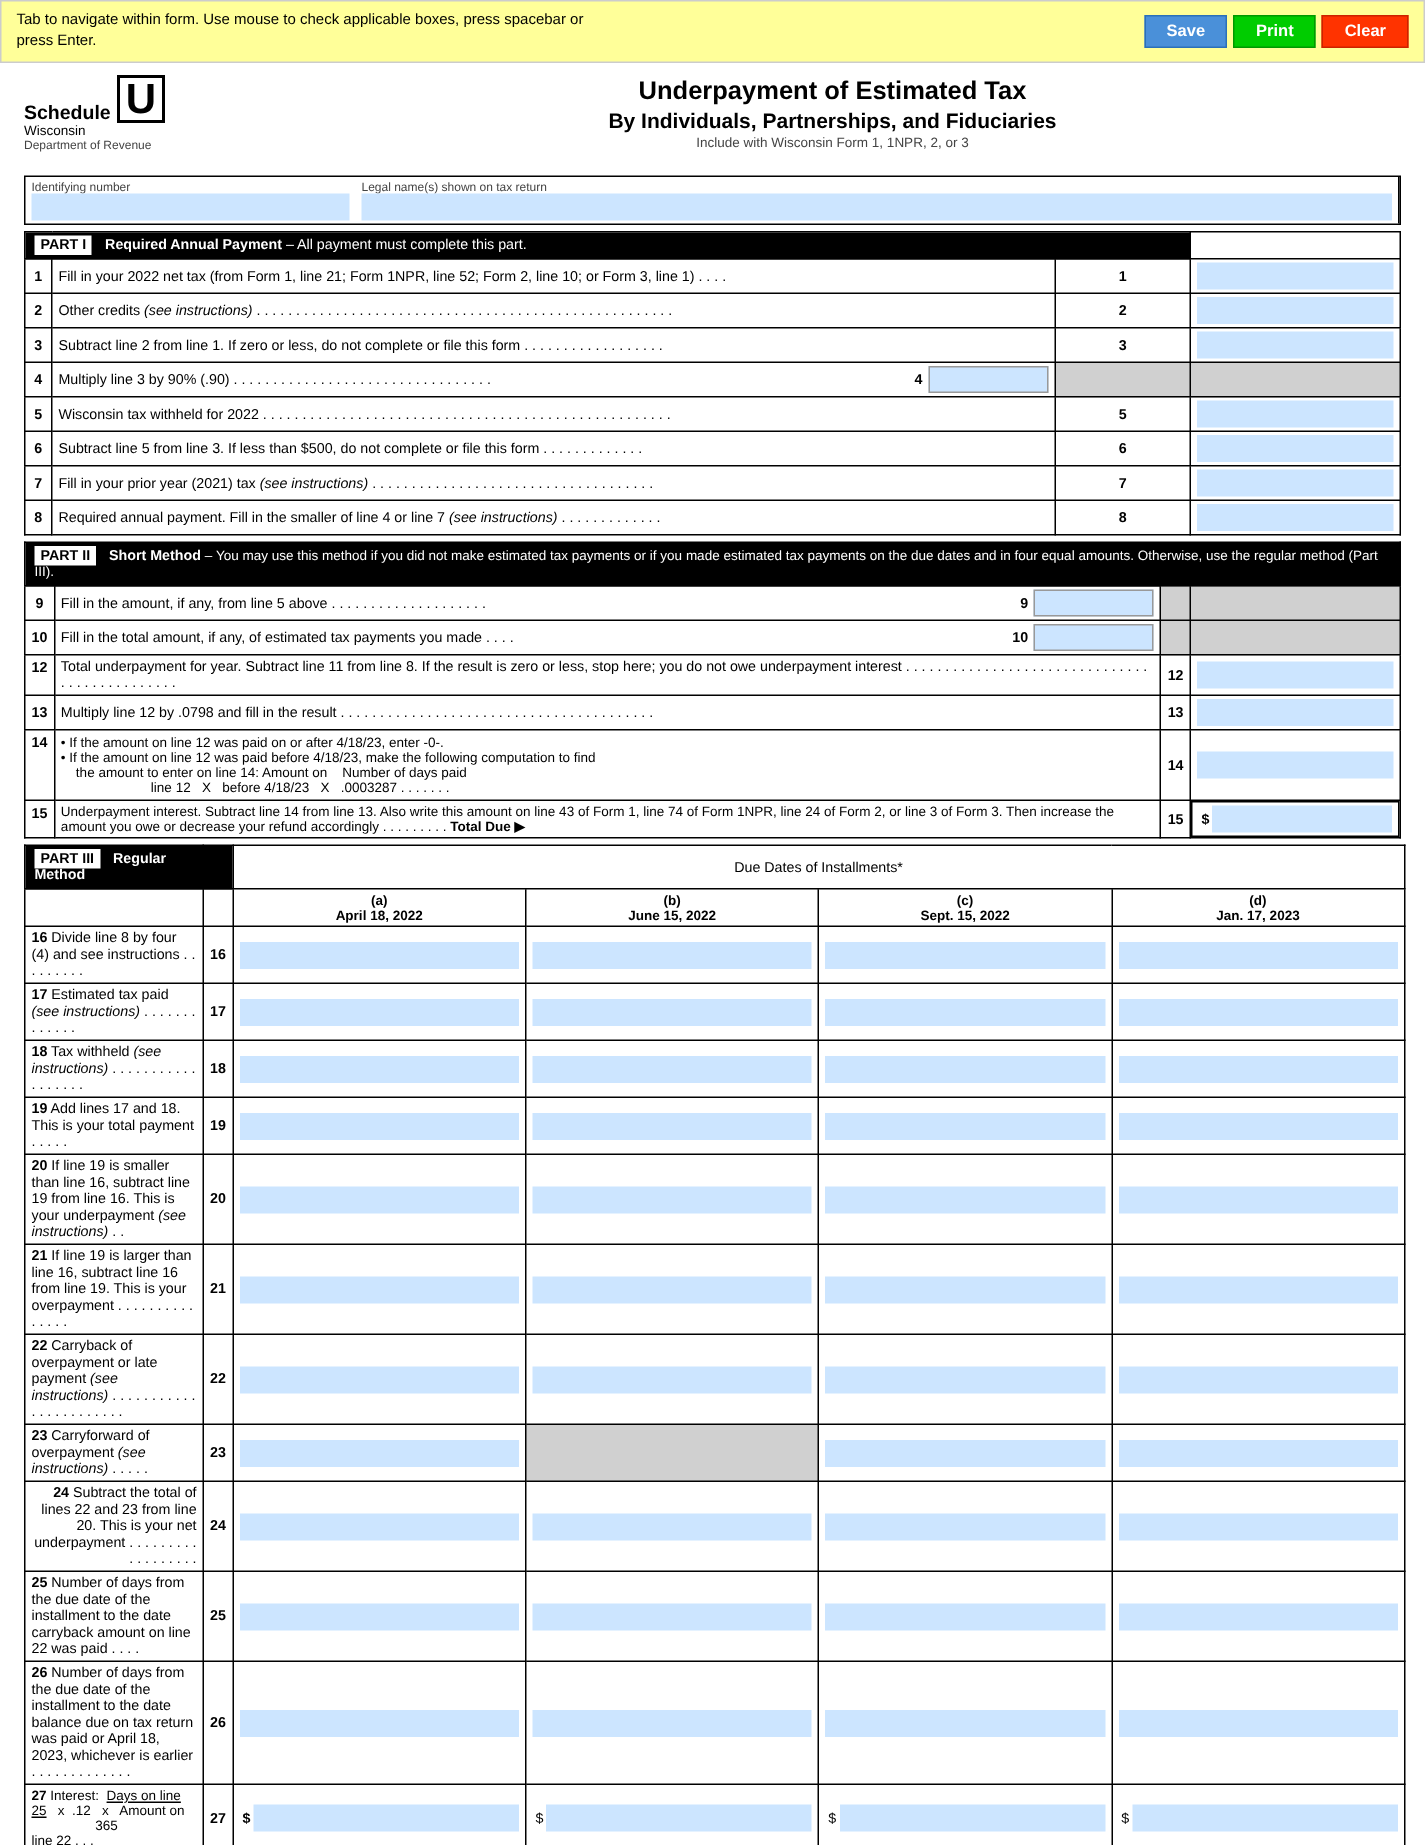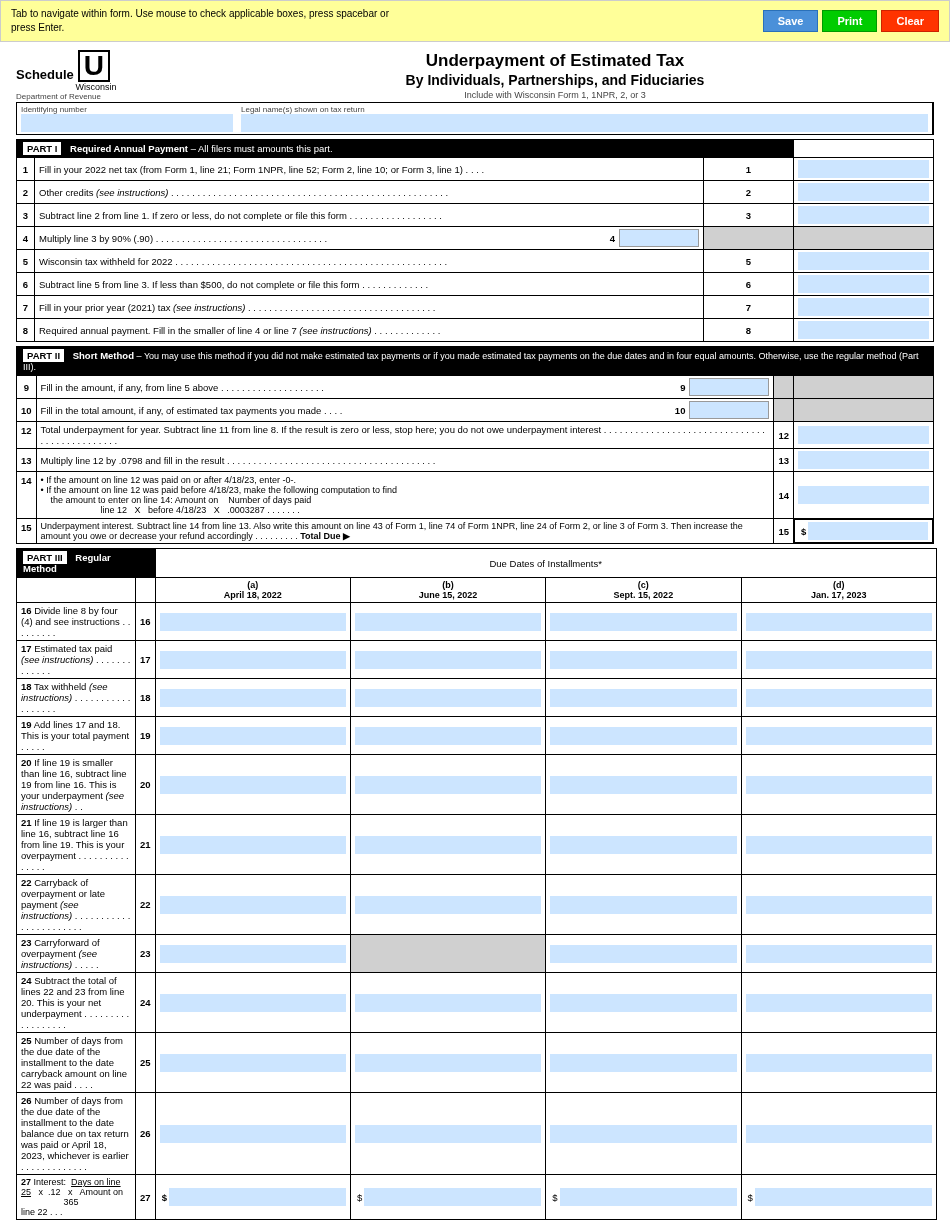--- a/index.html
+++ b/index.html
@@ -15,26 +15,26 @@
       justify-content: space-between;
     }
     .top-bar-text { max-width: 400px; line-height: 1.4; }
     .top-buttons { display: flex; gap: 4px; }
     .btn-save { background: #4a90d9; color: #fff; border: 1px solid #2a70b9; padding: 4px 14px; font-weight: bold; font-size: 11px; cursor: pointer; }
     .btn-print { background: #00cc00; color: #fff; border: 1px solid #009900; padding: 4px 14px; font-weight: bold; font-size: 11px; cursor: pointer; }
     .btn-clear { background: #ff3300; color: #fff; border: 1px solid #cc2200; padding: 4px 14px; font-weight: bold; font-size: 11px; cursor: pointer; }
 
     .form-container { padding: 8px 16px; }
 
-    .header-row { display: flex; align-items: stretch; margin-bottom: 1px; }
+    .header-row { display: flex; align-items: stretch; margin-bottom: 16px; }
     .header-left { display: flex; flex-direction: column; justify-content: center; min-width: 160px; }
     .schedule-block { display: flex; align-items: flex-end; gap: 4px; }
     .schedule-label { font-weight: bold; font-size: 13px; }
     .schedule-u { font-weight: bold; font-size: 28px; line-height: 1; border: 2px solid #000; padding: 0 4px; }
-    .wi-label { font-size: 9px; text-align: center; }
+    .wi-label { font-size: 9px; }
     .dept-label { font-size: 8px; color: #444; }
     .header-center { flex: 1; text-align: center; padding: 0 10px; }
     .form-title-main { font-weight: bold; font-size: 17px; line-height: 1.3; }
     .form-title-sub { font-weight: bold; font-size: 14px; }
     .form-include { font-size: 9px; color: #444; margin-top: 2px; }
     .header-right { display: flex; align-items: center; justify-content: flex-end; min-width: 100px; }
     .year-box { font-weight: bold; font-size: 36px; border: 2px solid #000; padding: 2px 8px; }
     .field-label-small { font-size: 8px; color: #444; }
     .part-header-cell { background: #000; color: #fff; }
 
@@ -85,21 +85,21 @@
       <input type="text" class="blue-input" style="width: 100%; height: 18px; background: rgb(204, 229, 255); border: none;">
     </div>
   </div>
 
   <table class="section" style="margin-bottom:0;">
     <tbody>
         <tr>
       <td colspan="3" class="part-header-cell" style="background:#000; color:#fff; padding:3px 6px; border:1px solid #000;">
         <span style="font-weight:bold; font-size:9.5px; background:#fff; color:#000; padding:1px 4px; margin-right:6px;">PART I</span>
         <span style="font-weight:bold; font-size:9.5px;">Required Annual Payment</span>
-        <span style="font-size:9.5px;">– All filers must amounts this part.</span>
+        <span style="font-size:9.5px;">– All payment must complete this part.</span>
       </td>
     </tr>
 
     <tr>
       <td style="width:18px; font-weight:bold; border:1px solid #000; text-align:center;">1</td>
       <td style="border:1px solid #000; padding:2px 4px;">Fill in your 2022 net tax (from Form 1, line 21; Form 1NPR, line 52; Form 2, line 10; or Form 3, line 1)  . . . .</td>
       <td style="width:90px; border:1px solid #000; text-align:center; font-weight:bold;">1</td>
       <td style="width:140px; border:1px solid #000;"><input type="text" class="blue-input" style="width: 100%; height: 18px; background: rgb(204, 229, 255); border: none;"></td>
     </tr>
     <tr>
@@ -331,21 +331,21 @@
     <tr>
       <td style="border:1px solid #000; padding:2px 4px;"><span style="font-weight:bold;">23</span> Carryforward of overpayment <em>(see instructions)</em>  . . . . .</td>
       <td style="border:1px solid #000; text-align:center; font-weight:bold;">23</td>
       <td style="border:1px solid #000;"><input type="text" style="width: 100%; height: 18px; background: rgb(204, 229, 255); border: none;"></td>
       <td style="border:1px solid #000; background:#d0d0d0;"></td>
       <td style="border:1px solid #000;"><input type="text" style="width: 100%; height: 18px; background: rgb(204, 229, 255); border: none;"></td>
       <td style="border:1px solid #000;"><input type="text" style="width: 100%; height: 18px; background: rgb(204, 229, 255); border: none;"></td>
     </tr>
 
     <tr>
-      <td style="border:1px solid #000; padding:2px 4px; vertical-align:top;"><span style="font-weight:bold;">24</span> Subtract the total of lines 22 and 23 from line 20. This is your net underpayment  . . . . . . . . . . . . . . . . . .</td>
+      <td style="border:1px solid #000; padding:2px 4px; vertical-align:top;text-align:right;"><span style="font-weight:bold;">24</span> Subtract the total of lines 22 and 23 from line 20. This is your net underpayment  . . . . . . . . . . . . . . . . . .</td>
       <td style="border:1px solid #000; text-align:center; font-weight:bold; vertical-align:middle;">24</td>
       <td style="border:1px solid #000;"><input type="text" style="width: 100%; height: 18px; background: rgb(204, 229, 255); border: none;"></td>
       <td style="border:1px solid #000;"><input type="text" style="width: 100%; height: 18px; background: rgb(204, 229, 255); border: none;"></td>
       <td style="border:1px solid #000;"><input type="text" style="width: 100%; height: 18px; background: rgb(204, 229, 255); border: none;"></td>
       <td style="border:1px solid #000;"><input type="text" style="width: 100%; height: 18px; background: rgb(204, 229, 255); border: none;"></td>
     </tr>
 
     <tr>
       <td style="border:1px solid #000; padding:2px 4px; vertical-align:top;"><span style="font-weight:bold;">25</span> Number of days from the due date of the installment to the date carryback amount on line 22 was paid  . . . .</td>
       <td style="border:1px solid #000; text-align:center; font-weight:bold; vertical-align:middle;">25</td>

